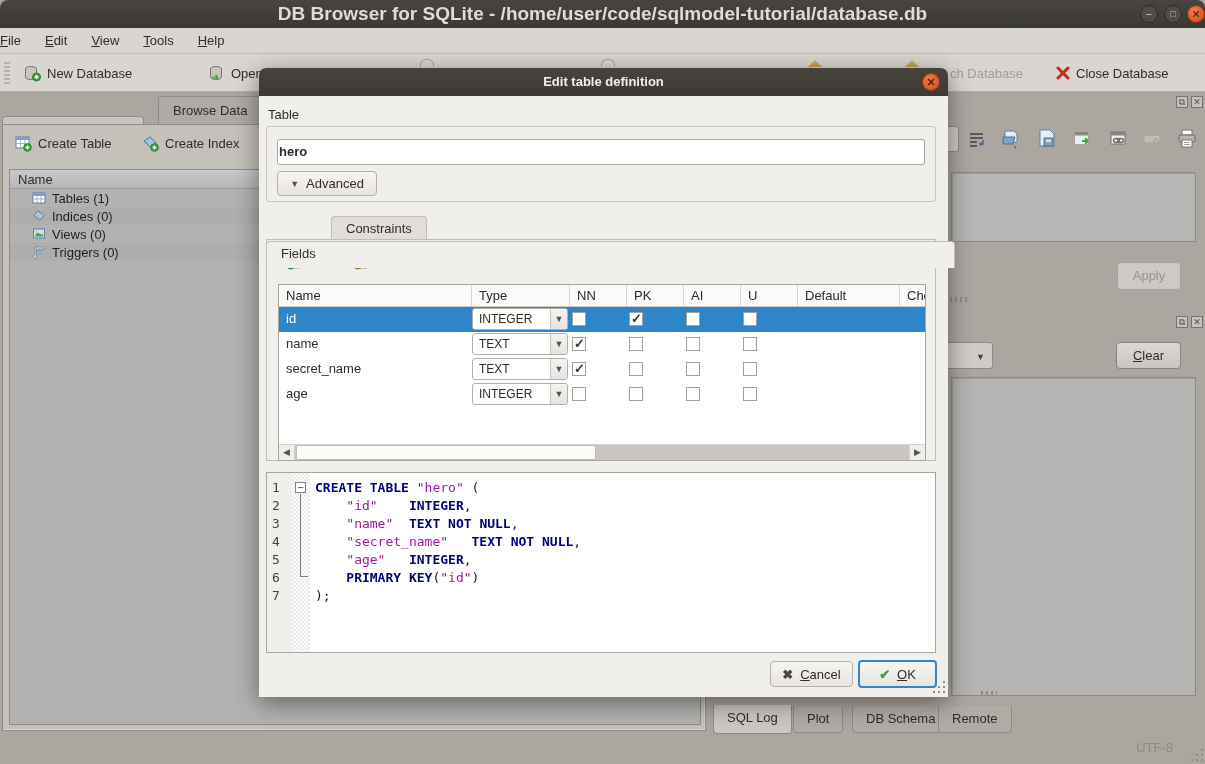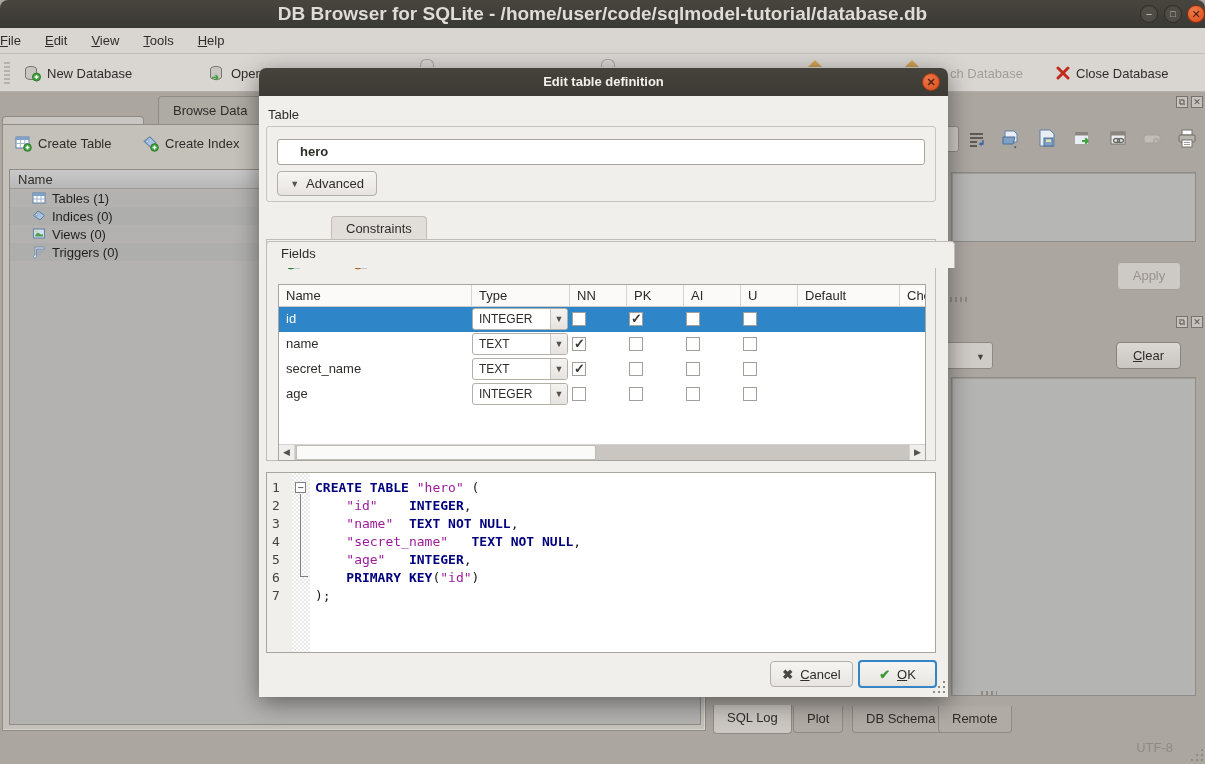--- a/index.html
+++ b/index.html
@@ -51,21 +51,21 @@
   .grip { width:13px; height:13px; background:
       radial-gradient(circle 1px at 2px 11px,#8e8a85 99%,transparent), radial-gradient(circle 1px at 7px 11px,#8e8a85 99%,transparent), radial-gradient(circle 1px at 12px 11px,#8e8a85 99%,transparent),
       radial-gradient(circle 1px at 7px 6px,#8e8a85 99%,transparent), radial-gradient(circle 1px at 12px 6px,#8e8a85 99%,transparent), radial-gradient(circle 1px at 12px 1px,#8e8a85 99%,transparent); }
 
   
   #dialog { left:259px; top:68px; width:689px; height:629px; background:#f1efeb; border-radius:7px 7px 0 0; box-shadow:0 6px 24px rgba(0,0,0,.45); z-index:50; }
   #dlg-header { height:28px; background:linear-gradient(#46433c,#3d3a35); border-radius:7px 7px 0 0; }
   #dlg-header .title { text-align:center; line-height:28px; color:#f2f0ec; font-weight:bold; }
   #dlg-close { right:8px; top:5px; width:18px; height:18px; border-radius:50%; background:radial-gradient(circle at 35% 30%, #ee7547, #d9511f); border:1px solid #a03a10; color:#57270f; font-size:11px; line-height:16px; text-align:center; font-weight:bold; }
   .groupbox { border:1px solid #c8c4be; border-radius:3px; }
-  #table-input { left:18px; top:71px; width:648px; height:26px; background:#fff; border:1px solid #a8a49e; border-radius:3px; padding-left:22px; font-weight:bold; line-height:24px; }
+  #table-input { left:18px; top:71px; width:648px; height:26px; background:#fff; border:1px solid #a8a49e; border-radius:3px; padding-left:1px; font-weight:bold; line-height:24px; }
   .dbtn { background:linear-gradient(#f7f5f3,#e7e4e0); border:1px solid #b3afa9; border-radius:4px; display:flex; align-items:center; justify-content:center; gap:7px; }
   .dtab { height:24px; line-height:24px; padding:0 14px; border:1px solid #c0bcb6; border-bottom:none; border-radius:4px 4px 0 0; background:#e1ded9; }
   .dtab.active { background:#f1efeb; height:27px; position:relative; z-index:2; }
   #fields-frame { left:7px; top:171px; width:670px; height:222px; border:1px solid #c0bcb6; }
   .ftool { position:absolute; top:13px; display:flex; align-items:center; gap:6px; }
   .ftool.disabled { color:#a5a19b; }
   #fgrid { position:absolute; left:11px; top:44px; width:648px; height:177px; background:#fff; border:1px solid #a8a49e; overflow:hidden; }
   #fhead { height:22px; background:#fbfaf9; border-bottom:1px solid #cfccc7; position:relative; }
   .hcell { position:absolute; top:0; height:22px; line-height:22px; padding-left:7px; border-right:1px solid #d8d5d0; color:#2a2927; }
   .frow { position:relative; height:25px; }

